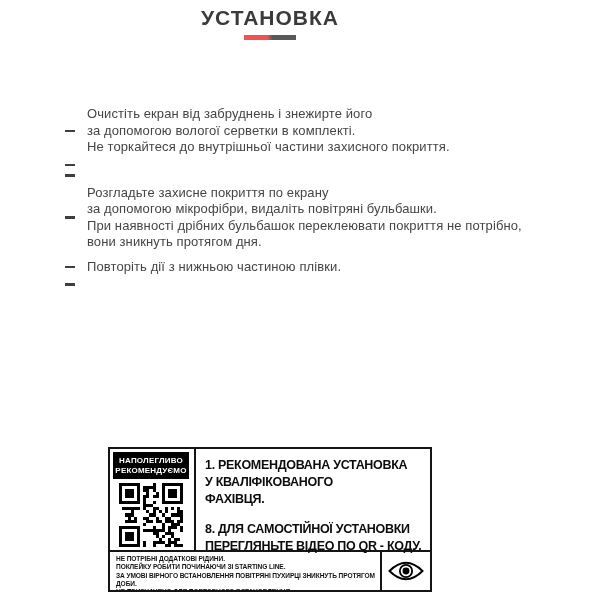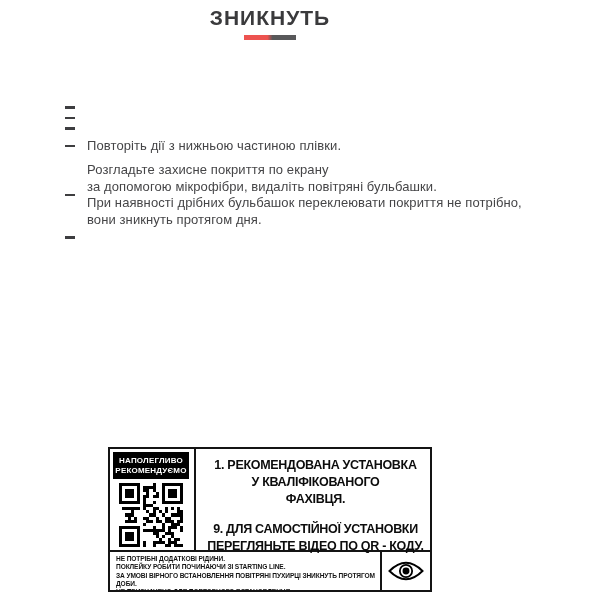--- a/index.html
+++ b/index.html
@@ -44,63 +44,66 @@
   .badge {
     background:#000; color:#fff; text-align:center;
     font-size:8px; line-height:9.5px; font-weight:bold;
     letter-spacing:0.2px; padding:4px 1px; white-space:pre-line;
   }
   .qr-box { width:64px; height:64px; margin:4px auto 0; }
   .qr-box svg { display:block; width:100%; height:100%; }
   .rec-right { flex:1; padding:8px 4px 4px 9px; }
   .rec-item {
     font-size:12.5px; line-height:17px; font-weight:bold; color:#0c0c0c;
-    letter-spacing:-0.3px; white-space:pre-line;text-align:center;
+    letter-spacing:-0.3px; white-space:pre-line;
   }
   .rec-item + .rec-item { margin-top:13px; }
 
   .rec-bottom { height:38px; display:flex; flex-shrink:0; }
   .notes-cell { flex:1; border-right:2px solid #141414; padding:3px 3px 2px 6px; overflow:hidden; }
   .notes {
     font-size:6.6px; line-height:8.3px; font-weight:bold; color:#141414;
     letter-spacing:-0.1px; white-space:pre-line;
   }
   .eye-cell { width:48px; display:flex; align-items:center; justify-content:center; }
   .eye-cell svg { width:36px; height:22px; display:block; }
 </style>
 </head>
 <body>
 
 <div class="sheet">
 
   <div class="title-wrap">
-    <div class="page-title">ЗНИКНУТЬ</div>
+    <div class="page-title">УСТАНОВКА</div>
     <div class="accent-bar"></div>
   </div>
 
   <div class="steps">
     <div class="step">
       <span class="dash"></span>
-    </div>
-    <div class="step">
-      <span class="dash"></span>
-    </div>
-    <div class="step">
-      <span class="dash"></span>
-    </div>
-    <div class="step">
-      <span class="dash"></span>
-      <span class="step-text">Повторіть дії з нижньою частиною плівки.</span>
+      <span class="step-text">Очистіть екран від забруднень і знежирте його
+за допомогою вологої серветки в комплекті.
+Не торкайтеся до внутрішньої частини захисного покриття.</span>
+    </div>
+    <div class="step">
+      <span class="dash"></span>
+    </div>
+    <div class="step">
+      <span class="dash"></span>
     </div>
     <div class="step">
       <span class="dash"></span>
       <span class="step-text">Розгладьте захисне покриття по екрану
 за допомогою мікрофібри, видаліть повітряні бульбашки.
 При наявності дрібних бульбашок переклеювати покриття не потрібно,
 вони зникнуть протягом дня.</span>
+    </div>
+    <div class="step">
+      <span class="dash"></span>
+      <span class="step-text">Повторіть дії з нижньою частиною плівки.</span>
     </div>
     <div class="step">
       <span class="dash"></span>
     </div>
   </div>
 
   <div class="rec-box">
     <div class="rec-top">
       <div class="rec-left">
         <div class="badge">НАПОЛЕГЛИВО
@@ -233,21 +236,21 @@
               <rect x="54" y="60" width="3" height="3"></rect>
               <rect x="57" y="60" width="3" height="3"></rect>
               <rect x="60" y="60" width="3" height="3"></rect>
             </svg>
           </div>
       </div>
       <div class="rec-right">
         <div class="rec-item">1. РЕКОМЕНДОВАНА УСТАНОВКА
 У КВАЛІФІКОВАНОГО
 ФАХІВЦЯ.</div>
-        <div class="rec-item">9. ДЛЯ САМОСТІЙНОЇ УСТАНОВКИ
+        <div class="rec-item">8. ДЛЯ САМОСТІЙНОЇ УСТАНОВКИ
 ПЕРЕГЛЯНЬТЕ ВІДЕО ПО QR - КОДУ.</div>
       </div>
     </div>
     <div class="rec-bottom">
       <div class="notes-cell">
         <div class="notes">НЕ ПОТРІБНІ ДОДАТКОВІ РІДИНИ.
 ПОКЛЕЙКУ РОБИТИ ПОЧИНАЮЧИ ЗІ STARTING LINE.
 ЗА УМОВІ ВІРНОГО ВСТАНОВЛЕННЯ ПОВІТРЯНІ ПУХИРЦІ ЗНИКНУТЬ ПРОТЯГОМ ДОБИ.
 НЕ ПРИЗНАЧЕНО ДЛЯ ПОВТОРНОГО ВСТАНОВЛЕННЯ.</div>
       </div>

